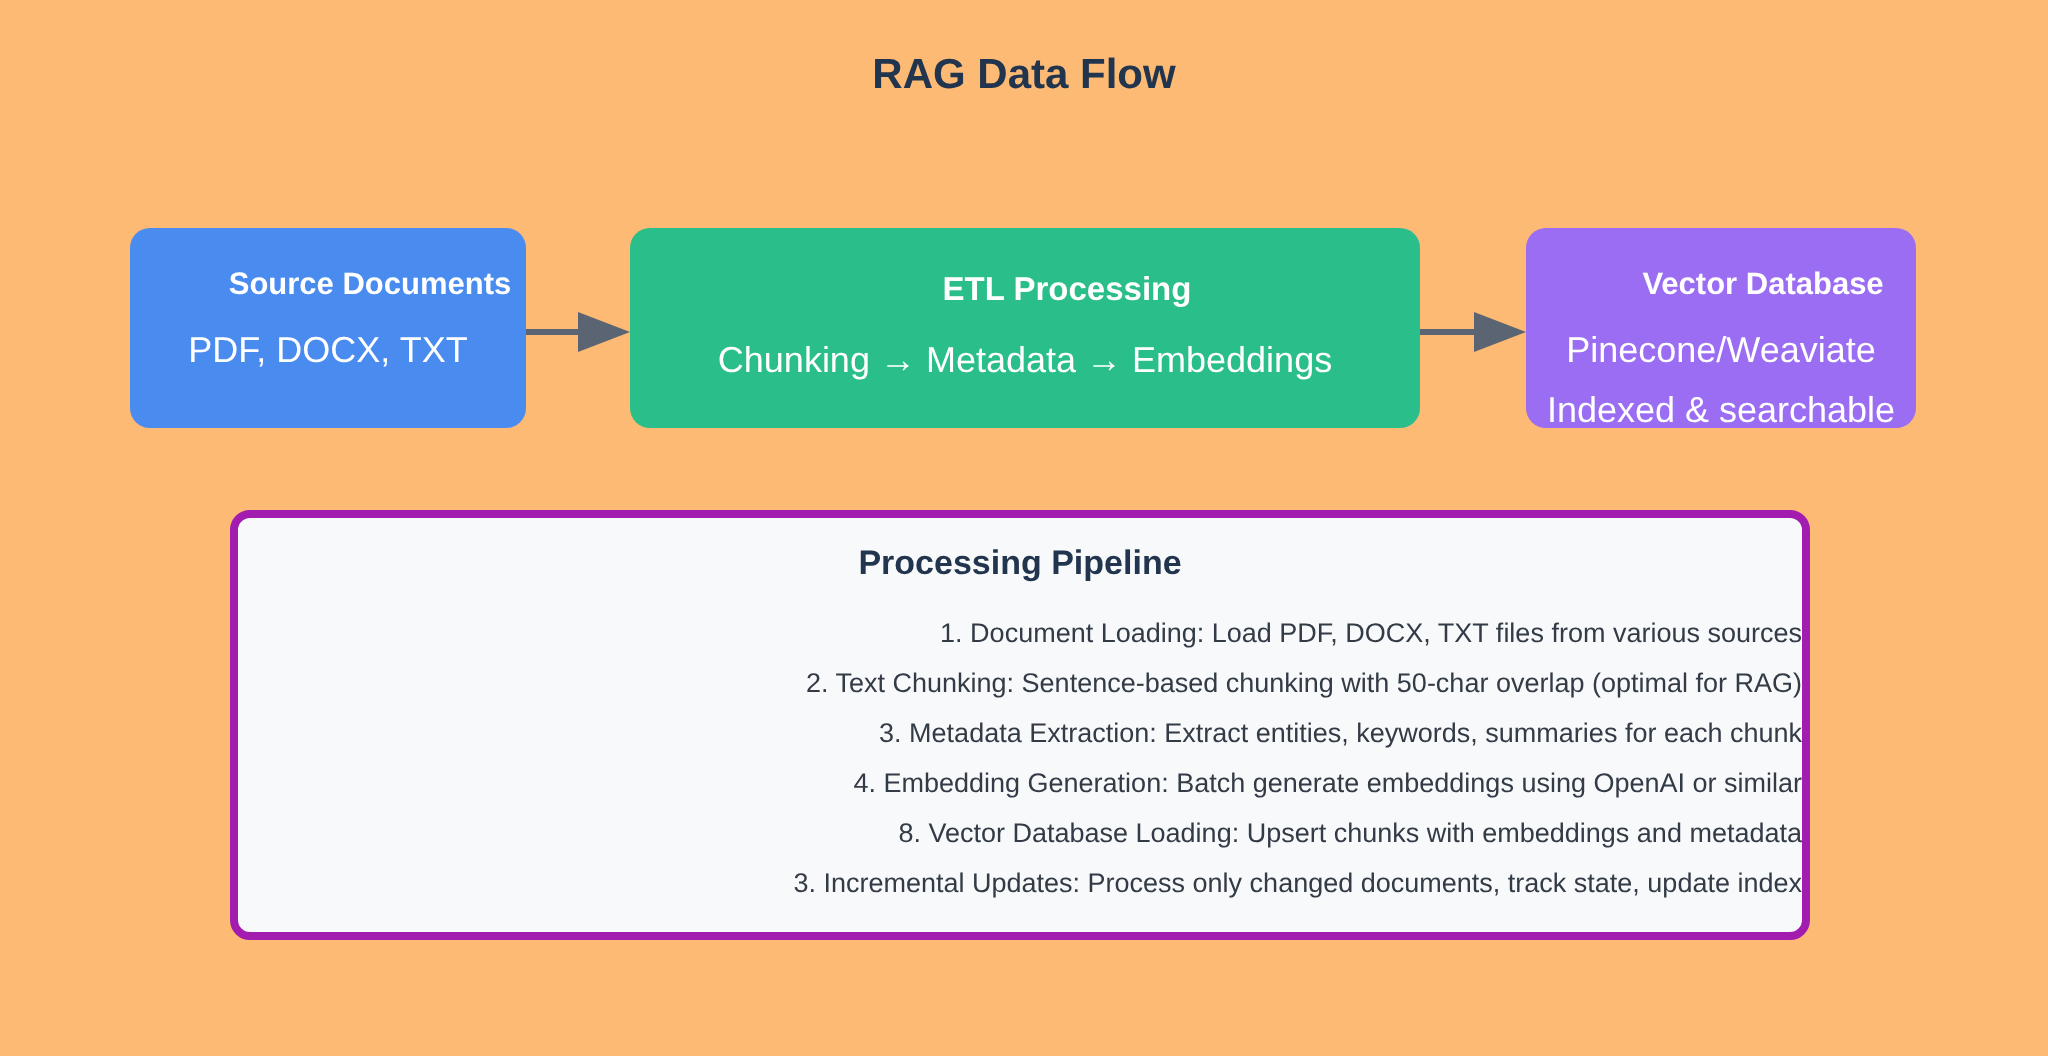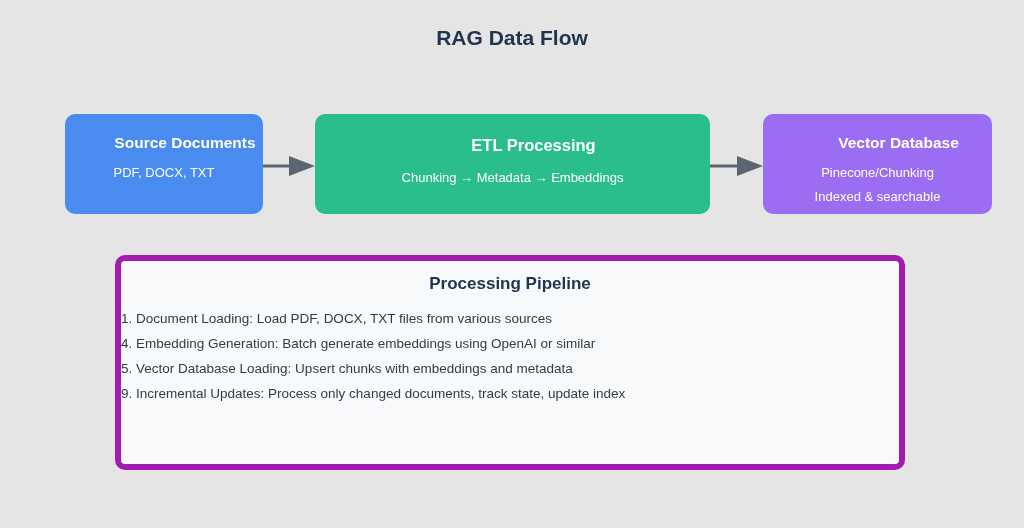--- a/index.html
+++ b/index.html
@@ -1,21 +1,21 @@
 <!DOCTYPE html>
 <html><head>
 <meta charset="utf-8">
 <style>
   * { margin: 0; padding: 0; box-sizing: border-box; }
   html, body { background: #ffffff; }
   .canvas {
     position: relative;
     width: 1024px;
     height: 528px;
-    background: #e5e5e5;
+    background: #fdba74;
     font-family: "Liberation Sans", sans-serif;
     overflow: hidden;
   }
   .diagram-title {
     position: absolute;
     top: 26px;
     left: 0;
     width: 100%;
     text-align: center;
     font-size: 21px;
@@ -31,55 +31,55 @@
     text-align: center;
     padding-top: 20px;
   }
   .flow-node .node-title {
     font-size: 15.5px;
     font-weight: bold;
     margin-bottom: 13px;
     margin-left: 42px;
   }
   .flow-node .node-line {
-    font-size: 13px;
+    font-size: 18px;
     margin-bottom: 9px;
   }
   #node-0 { left: 65px;  width: 198px; }
   #node-1 { left: 315px; width: 395px; padding-top: 22px; }
   #node-1 .node-title { font-size: 16.5px; margin-bottom: 15px; }
-  #node-2 { left: 763px; width: 229px; }
+  #node-2 { left: 763px; width: 195px; }
   .flow-arrow {
     position: absolute;
     top: 152px;
     height: 28px;
   }
   #arrow-0 { left: 263px; width: 52px; }
   #arrow-1 { left: 710px; width: 53px; }
   .pipeline-panel {
     position: absolute;
     left: 115px;
     top: 255px;
     width: 790px;
     height: 215px;
     background: #f8f9fb;
-    border: 6px solid #a21caf;
+    border: 4px solid #a21caf;
     border-radius: 10px;
     padding-top: 13px;
   }
   .pipeline-title {
     text-align: center;
     font-size: 17px;
     font-weight: bold;
     color: #22354e;
     margin-bottom: 12px;
   }
   .pipeline-steps { width: 100%; }
   .pipeline-step {
-    text-align: left;
+    text-align: right;
     font-size: 13.5px;
     color: #333b46;
     height: 25px;
     line-height: 25px;
   }
 </style>
 </head>
 <body>
 
 <div class="canvas">
@@ -101,27 +101,29 @@
     <div class="node-line">Chunking → Metadata → Embeddings</div>
   </div>
 
   <svg class="flow-arrow" id="arrow-1" viewBox="0 0 53 28" xmlns="http://www.w3.org/2000/svg">
     <line x1="0" y1="14" x2="31" y2="14" stroke="#5b6472" stroke-width="3"></line>
     <polygon points="27,4 53,14 27,24" fill="#5b6472"></polygon>
   </svg>
 
   <div class="flow-node" id="node-2" style="background-color: rgb(155, 109, 242);">
     <div class="node-title">Vector Database</div>
-    <div class="node-line">Pinecone/Chunking</div>
+    <div class="node-line">Pinecone/Weaviate</div>
     <div class="node-line">Indexed &amp; searchable</div>
   </div>
 
   <div class="pipeline-panel">
     <div class="pipeline-title">Processing Pipeline</div>
     <div class="pipeline-steps">
       <div class="pipeline-step">1. Document Loading: Load PDF, DOCX, TXT files from various sources</div>
+      <div class="pipeline-step">2. Text Chunking: Sentence-based chunking with 50-char overlap (optimal for RAG)</div>
+      <div class="pipeline-step">3. Metadata Extraction: Extract entities, keywords, summaries for each chunk</div>
       <div class="pipeline-step">4. Embedding Generation: Batch generate embeddings using OpenAI or similar</div>
-      <div class="pipeline-step">5. Vector Database Loading: Upsert chunks with embeddings and metadata</div>
-      <div class="pipeline-step">9. Incremental Updates: Process only changed documents, track state, update index</div>
+      <div class="pipeline-step">8. Vector Database Loading: Upsert chunks with embeddings and metadata</div>
+      <div class="pipeline-step">3. Incremental Updates: Process only changed documents, track state, update index</div>
     </div>
   </div>
 
 </div>
 
 </body></html>

